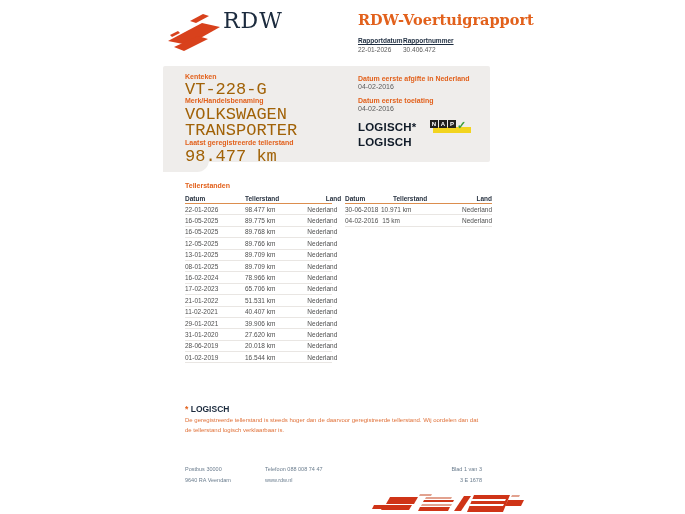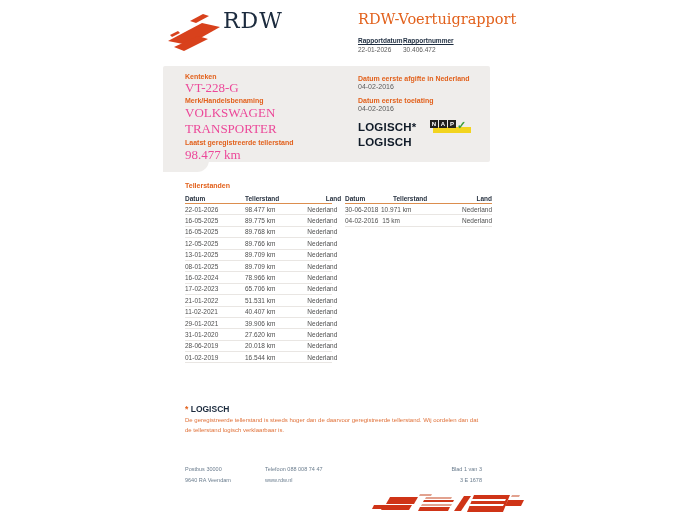--- a/index.html
+++ b/index.html
@@ -3,31 +3,31 @@
 <meta charset="utf-8">
 <style>
   html,body{margin:0;padding:0;background:#ffffff;}
   .page{position:relative;width:661px;height:514px;background:#ffffff;overflow:hidden;
         font-family:"Liberation Sans",sans-serif;}
   .abs{position:absolute;}
 
   
   .wordmark{left:223px;top:8px;font-family:"DejaVu Serif",serif;font-size:22px;
             color:#1c2b3e;letter-spacing:1px;}
-  .doc-title{left:358px;top:11px;font-family:"DejaVu Serif",serif;font-weight:normal;
+  .doc-title{left:358px;top:11px;font-family:"DejaVu Serif",serif;font-weight:bold;
              font-size:14.5px;color:#e2611c;}
   .meta-label{font-size:6.5px;font-weight:bold;color:#1c2b3e;text-decoration:underline;}
   .meta-value{font-size:6.5px;color:#5a5a5a;}
 
   
   .graybox{left:163px;top:66px;width:327px;height:96px;background:#efedeb;border-radius:2px;}
   .graybox-tail{left:163px;top:160px;width:46px;height:12px;background:#efedeb;
                 border-bottom-right-radius:14px;}
   .o-label{font-size:7px;font-weight:bold;color:#e2611c;}
-  .serif-value{font-family:Liberation Serif, serif;font-size:13px;color:#ec4899;}
+  .serif-value{font-family:Liberation Mono, monospace;font-size:17px;color:#a16207;}
   .sm-value{font-size:7px;color:#5a5a5a;}
   .oordeel{font-size:11.5px;font-weight:800;color:#101b28;letter-spacing:0.2px;}
 
   
   .nap{left:430px;top:120px;width:46px;height:18px;}
   .nap-yellow{position:absolute;left:3px;top:7px;width:38px;height:6px;background:#f2d41f;}
   .nap-sq{position:absolute;top:0;width:8px;height:8px;background:#22211f;color:#ffffff;
           font-size:6px;font-weight:bold;text-align:center;line-height:8px;}
   .nap-check{position:absolute;left:27px;top:-1px;color:#3f9e3c;font-size:11px;font-weight:bold;}
 

